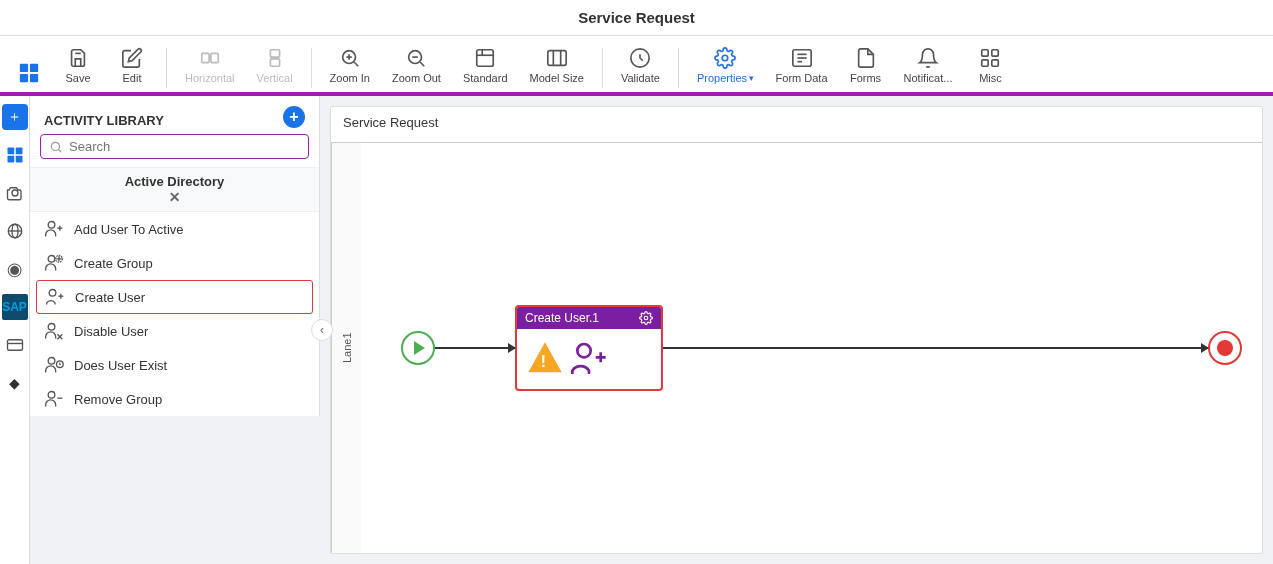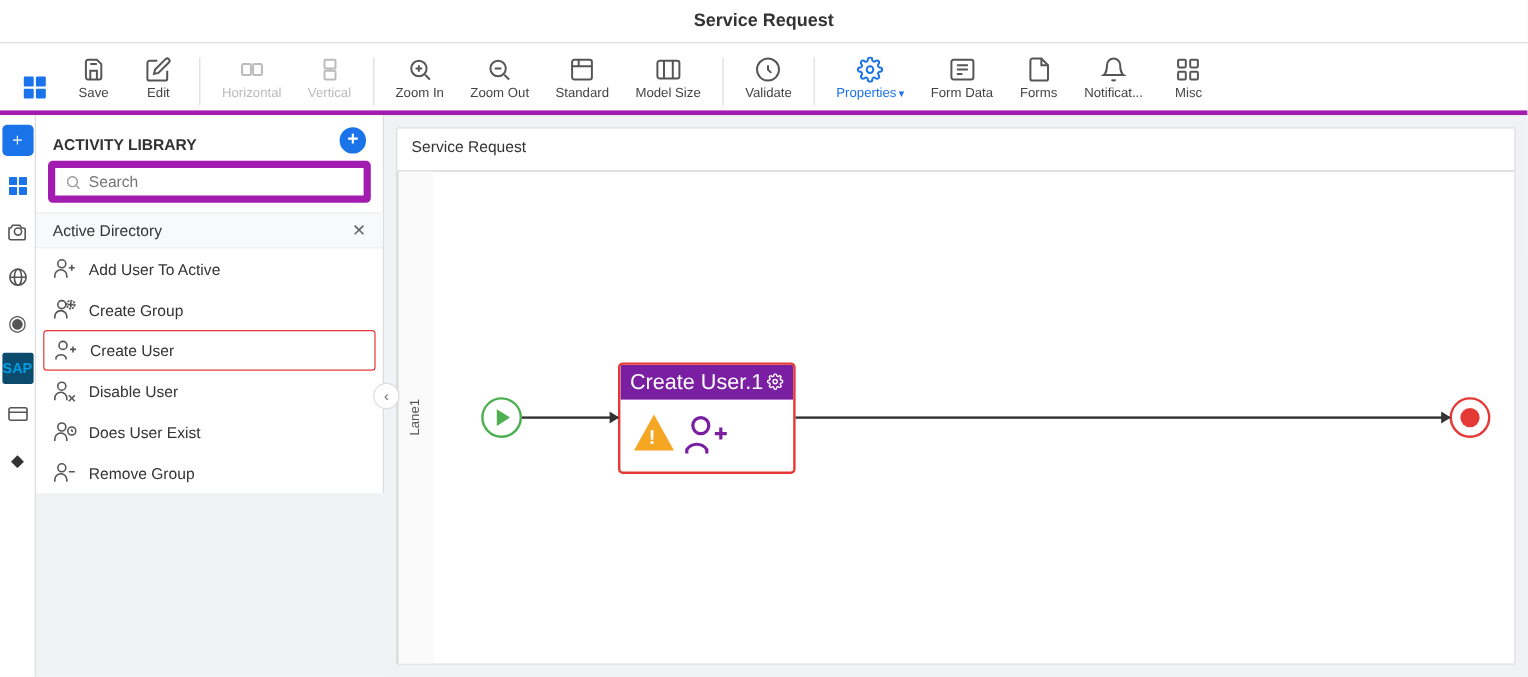--- a/index.html
+++ b/index.html
@@ -105,42 +105,43 @@
       border-radius: 50%;
       color: #fff;
       display: flex; align-items: center; justify-content: center;
       font-size: 16px; font-weight: bold;
       cursor: pointer;
     }
     .search-box {
       margin: 0 10px 8px;
       display: flex;
       align-items: center;
-      border: 6px solid #a21caf;
+      border: 1px solid #a21caf;
       border-radius: 4px;
       padding: 4px 8px;
       gap: 6px;
       color: #999;
     }
     .search-box input {
       border: none; outline: none; font-size: 13px; color: #333; background: transparent; flex: 1;
     }
 
     
     .ad-section-header {
       display: flex;
       align-items: center;
       justify-content: space-between;
       padding: 6px 14px;
       font-size: 13px;
-      font-weight: 400;
+      font-weight: 700;
       color: #333;
       background: #f8f9fa;
       border-top: 1px solid #eee;
       border-bottom: 1px solid #eee;
+      flex-direction: column;
     }
     .ad-section-header .close-btn {
       cursor: pointer; color: #666; font-size: 14px;
     }
 
     .sidebar-item {
       display: flex;
       align-items: center;
       padding: 7px 14px;
       gap: 10px;
@@ -295,21 +296,21 @@
       width: 148px;
       border: 2px solid #e53935;
       border-radius: 4px;
       background: #fff;
       flex-shrink: 0;
       overflow: hidden;
     }
     .activity-node-header {
       background: #7b1fa2;
       color: #fff;
-      font-size: 18px;
+      font-size: 12px;
       padding: 4px 8px;
       display: flex;
       align-items: center;
       justify-content: space-between;
     }
     .activity-node-body {
       height: 60px;
       display: flex;
       align-items: center;
       justify-content: center;

